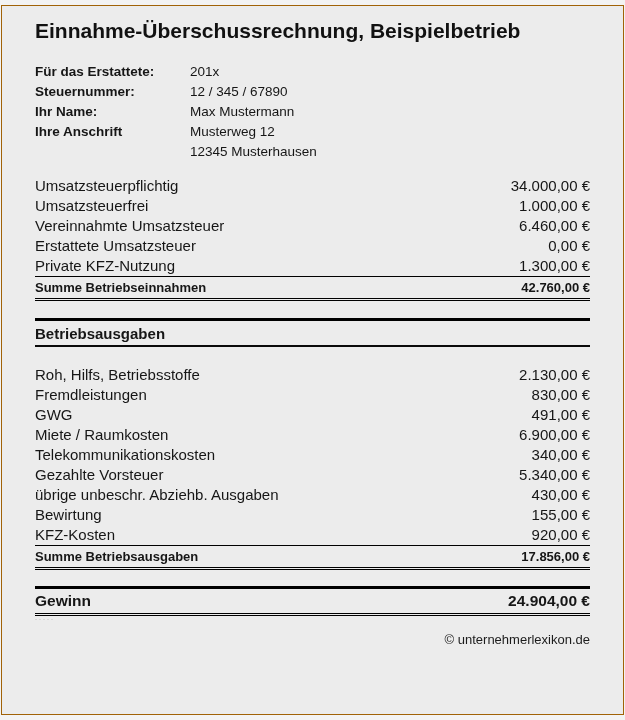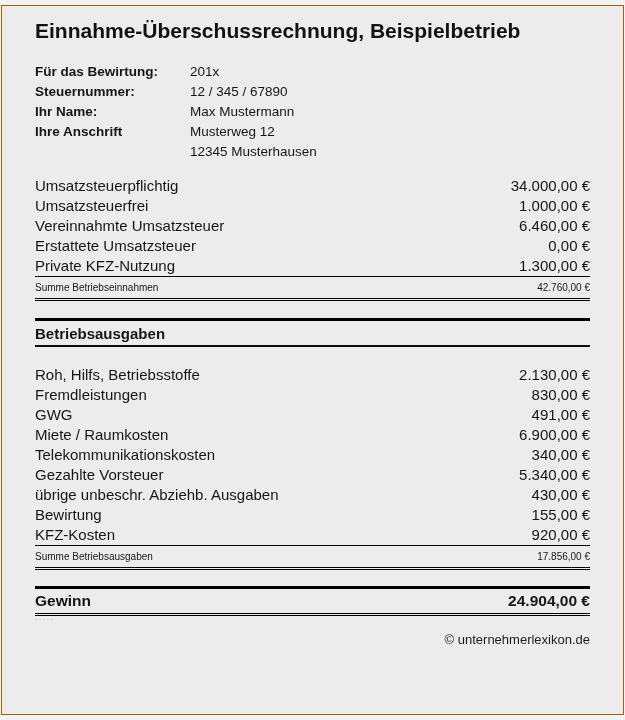--- a/index.html
+++ b/index.html
@@ -54,22 +54,22 @@
   }
   .rows.expenses { margin-top: 18px; }
   .row {
     display: flex;
     justify-content: space-between;
     line-height: 20px;
   }
   .total-row {
     display: flex;
     justify-content: space-between;
-    font-weight: normal;
-    font-size: 10px;
+    font-weight: bold;
+    font-size: 13px;
     line-height: 21px;
     border-bottom: 3px double #000;
   }
 
   .gewinn {
     margin-top: 16px;
     border-top: 3px solid #000;
     border-bottom: 3px double #000;
     display: flex;
     justify-content: space-between;
@@ -98,21 +98,21 @@
 </head>
 <body>
 
 <div class="doc">
   <div class="content">
 
     <h1 class="title">Einnahme-Überschussrechnung, Beispielbetrieb</h1>
 
     <div class="meta">
       <div class="meta-row">
-        <span class="meta-label">Für das Bewirtung:</span>
+        <span class="meta-label">Für das Erstattete:</span>
         <span class="meta-value">201x</span>
       </div>
       <div class="meta-row">
         <span class="meta-label">Steuernummer:</span>
         <span class="meta-value">12 / 345 / 67890</span>
       </div>
       <div class="meta-row">
         <span class="meta-label">Ihr Name:</span>
         <span class="meta-value">Max Mustermann</span>
       </div>

